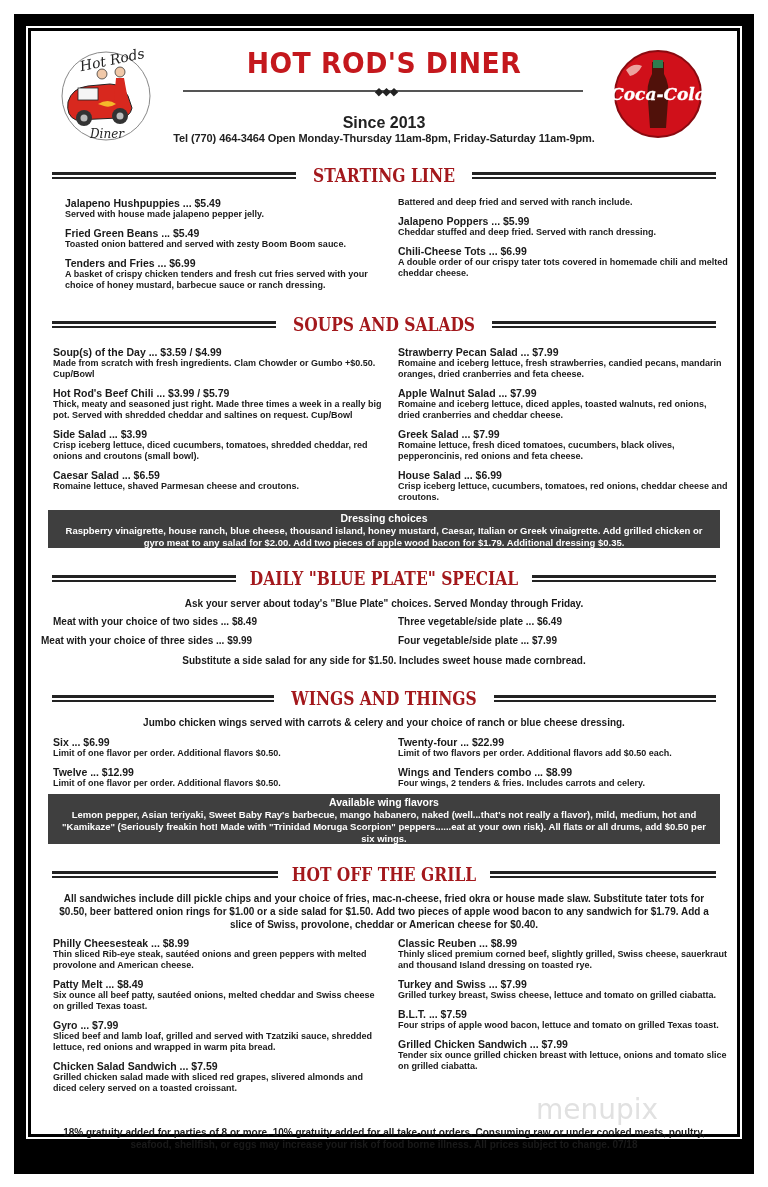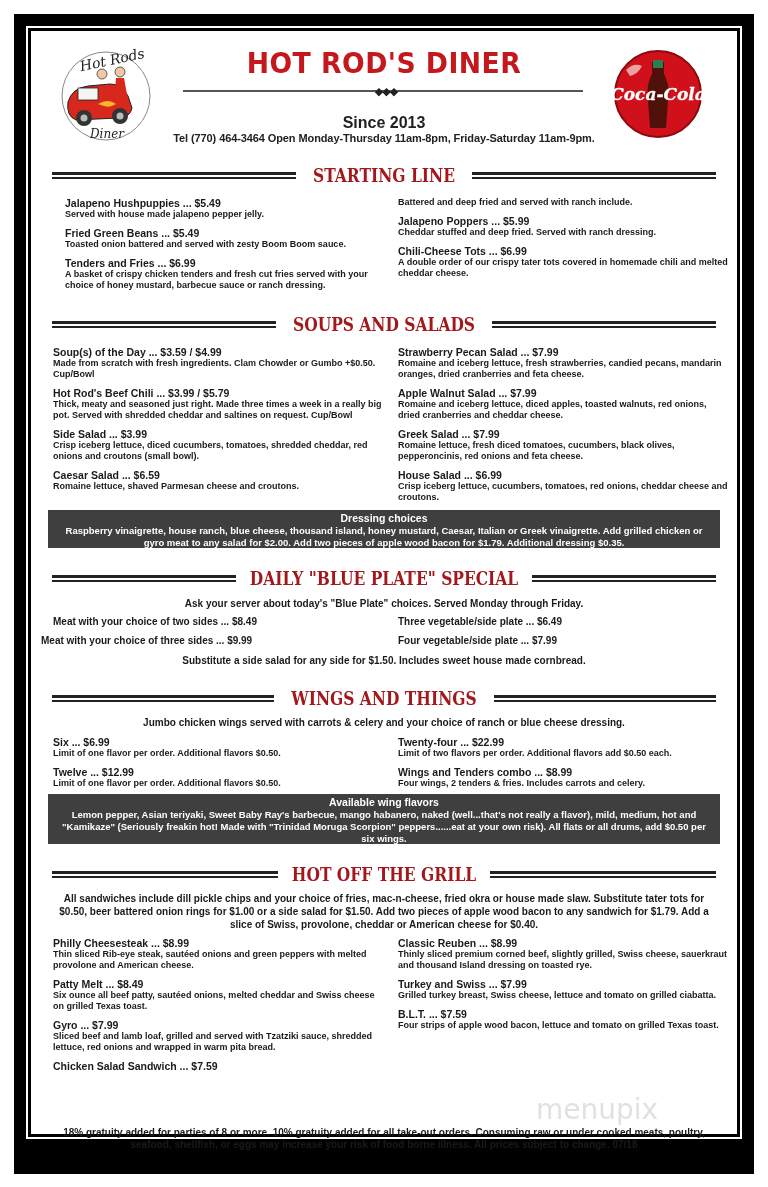--- a/index.html
+++ b/index.html
@@ -269,31 +269,36 @@
   <div class="item">
       <div class="name">Patty Melt ... $8.49</div>
       <div class="desc">Six ounce all beef patty, sautéed onions, melted cheddar and Swiss cheese on grilled Texas toast.</div>
     </div>
   <div class="item">
       <div class="name">Gyro ... $7.99</div>
       <div class="desc">Sliced beef and lamb loaf, grilled and served with Tzatziki sauce, shredded lettuce, red onions and wrapped in warm pita bread.</div>
     </div>
   <div class="item">
       <div class="name">Chicken Salad Sandwich ... $7.59</div>
+      <div class="desc">Grilled chicken salad made with sliced red grapes, slivered almonds and diced celery served on a toasted croissant.</div>
     </div>
 </div>
 <div class="col" style="left:398px; top:937px;">
   <div class="item">
       <div class="name">Classic Reuben ... $8.99</div>
       <div class="desc">Thinly sliced premium corned beef, slightly grilled, Swiss cheese, sauerkraut and thousand Island dressing on toasted rye.</div>
     </div>
   <div class="item">
       <div class="name">Turkey and Swiss ... $7.99</div>
       <div class="desc">Grilled turkey breast, Swiss cheese, lettuce and tomato on grilled ciabatta.</div>
     </div>
   <div class="item">
       <div class="name">B.L.T. ... $7.59</div>
       <div class="desc">Four strips of apple wood bacon, lettuce and tomato on grilled Texas toast.</div>
     </div>
+  <div class="item">
+      <div class="name">Grilled Chicken Sandwich ... $7.99</div>
+      <div class="desc">Tender six ounce grilled chicken breast with lettuce, onions and tomato slice on grilled ciabatta.</div>
+    </div>
 </div>
 
 <div class="watermark">menupix</div>
 <div class="footer">18% gratuity added for parties of 8 or more. 10% gratuity added for all take-out orders. Consuming raw or under cooked meats, poultry, seafood, shellfish, or eggs may increase your risk of food borne illness.   All prices subject to change.          07/18</div>
 
 </body></html>

